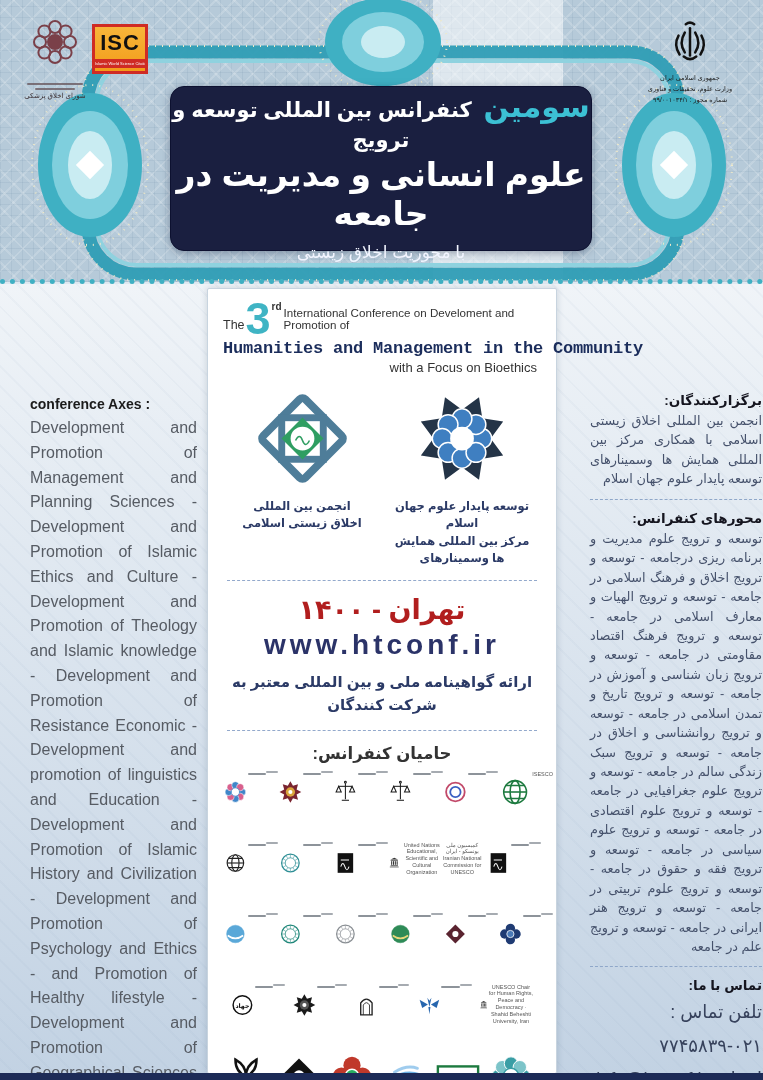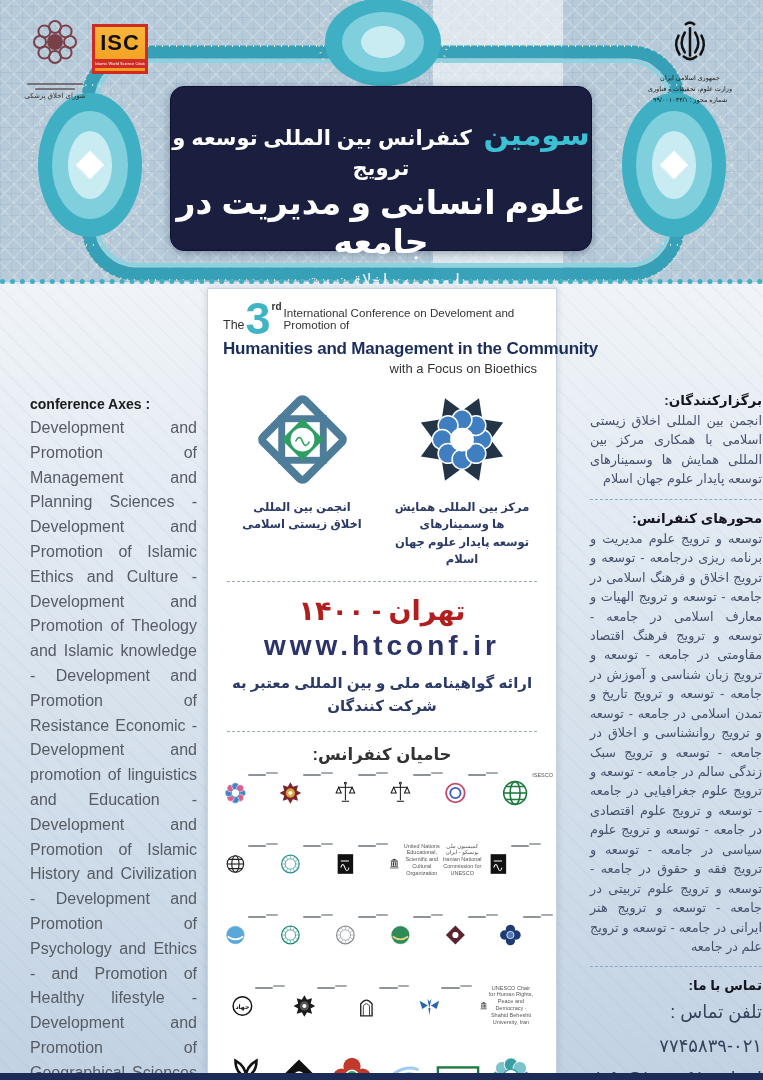--- a/index.html
+++ b/index.html
@@ -9,21 +9,21 @@
   .top-band{position:absolute;left:0;top:0;width:763px;height:282px;background:#b6cad9;
     background-image:
       repeating-linear-gradient(45deg, rgba(255,255,255,.16) 0 2px, transparent 2px 13px),
       repeating-linear-gradient(-45deg, rgba(255,255,255,.16) 0 2px, transparent 2px 13px),
       repeating-linear-gradient(90deg, rgba(85,120,150,.10) 0 1px, transparent 1px 11px),
       repeating-linear-gradient(0deg, rgba(85,120,150,.10) 0 1px, transparent 1px 11px);}
   .white-strip{position:absolute;left:433px;top:0;width:130px;height:282px;background:rgba(255,255,255,.55);}
   .frame-svg{position:absolute;left:0;top:0;}
   .navy-box{position:absolute;left:170px;top:86px;width:422px;height:165px;background:#1a1f40;
     border-radius:14px;border:1px solid #0d1130;color:#fff;direction:rtl;text-align:center;
-    padding-top:28px;box-sizing:border-box;box-shadow:0 2px 8px rgba(10,20,50,.35);}
+    padding-top:0;box-sizing:border-box;box-shadow:0 2px 8px rgba(10,20,50,.35);}
   .navy-box .t1{font-size:21px;font-weight:bold;line-height:1.3;}
   .navy-box .t1 .hl{font-size:30px;color:#3cc0d4;margin-left:6px;}
   .navy-box .t2{font-size:33px;font-weight:bold;margin-top:2px;}
   .navy-box .t3{font-size:17px;margin-top:9px;color:#f2f5ff;}
   .org-emblem{position:absolute;left:14px;top:16px;width:82px;text-align:center;color:#3a2f33;}
   .org-emblem .cap{font-size:7px;margin-top:2px;color:#3a2f33;}
   .squig{height:2px;background:#6b5a60;margin:3px auto 0;border-radius:2px;opacity:.8;}
   .isc-logo{position:absolute;left:92px;top:24px;width:56px;height:50px;border:3px solid #cf2b24;
     background:linear-gradient(#f8b63a,#f29c1a);box-sizing:border-box;text-align:center;}
   .isc-logo .isc-txt{font-size:22px;font-weight:bold;color:#111;line-height:32px;letter-spacing:1px;}
@@ -50,21 +50,21 @@
   .dash-sep{border-top:1.5px dashed #8fa7c9;margin:10px 0;}
   
   .card{position:absolute;left:207px;top:4px;width:350px;height:786px;background:#fff;
     border:1px solid #c8d4df;border-radius:2px;box-shadow:0 0 7px rgba(30,50,80,.18);
     box-sizing:border-box;padding:12px 15px 8px;}
   .en-title-row{display:flex;align-items:flex-end;color:#333;}
   .en-title-row .the{font-size:12.5px;padding-bottom:4px;}
   .en-title-row .big3{font-size:45px;line-height:.78;font-weight:bold;color:#3fb4c4;padding:0 1px;}
   .en-title-row .rd{align-self:flex-start;font-size:10px;font-weight:bold;color:#333;}
   .en-title-row .rest{font-size:11.6px;padding-bottom:4px;margin-left:2px;line-height:1.1;}
-  .en-title2{font-size:17px;font-weight:bold;color:#1b2d5b;margin-top:3px;letter-spacing:-.2px;white-space:nowrap;}
+  .en-title2{font-size:17px;font-weight:bold;color:#1b2d5b;margin-top:3px;letter-spacing:-.2px;white-space:nowrap;font-family:Liberation Mono, monospace;}
   .en-title3{font-size:13px;color:#333;text-align:right;margin-top:2px;padding-right:4px;}
   .org-logos{display:flex;justify-content:center;gap:20px;margin-top:16px;}
   .org-logo{width:140px;text-align:center;}
   .org-logo .cap{font-size:11.5px;font-weight:bold;color:#2b3a66;direction:rtl;line-height:1.5;margin-top:8px;}
   .card .dash-sep{border-top:1.5px dashed #93a9cc;margin:13px 4px;}
   .city-year{font-size:27px;font-weight:bold;color:#b11e1e;text-align:center;direction:rtl;margin-top:10px;}
   .website{font-size:28px;font-weight:bold;color:#2b3368;text-align:center;letter-spacing:4px;margin-top:3px;}
   .cert{font-size:15px;font-weight:bold;color:#2b3a66;text-align:center;direction:rtl;line-height:1.55;margin-top:9px;}
   .sponsors-h{font-size:16.5px;font-weight:bold;color:#333;text-align:center;direction:rtl;margin-top:8px;}
   .sponsors-grid{margin-top:6px;display:flex;flex-direction:column;gap:1px;}
@@ -202,22 +202,22 @@
               <circle cx="50" cy="28" r="10"></circle>
                 <circle cx="35.9" cy="33.9" r="10"></circle>
               <circle cx="30" cy="48" r="10"></circle>
                 <circle cx="35.9" cy="62.1" r="10"></circle>
               <circle cx="50" cy="68" r="10"></circle>
                 <circle cx="64.1" cy="62.1" r="10"></circle>
             </g>
             <circle cx="50" cy="48" r="12" fill="#fff"></circle>
           </svg>
           <div class="cap">
+            <div>توسعه پایدار علوم جهان اسلام</div>
             <div>مرکز بین المللی همایش ها وسمینارهای</div>
-            <div>توسعه پایدار علوم جهان اسلام</div>
           </div>
         </div>
       </div>
 
       <div class="dash-sep"></div>
       <div class="city-year">تهران - ۱۴۰۰</div>
       <div class="website">www.htconf.ir</div>
       <div class="cert">
         <div>ارائه گواهینامه ملی و بین المللی معتبر به</div>
         <div>شرکت کنندگان</div>

